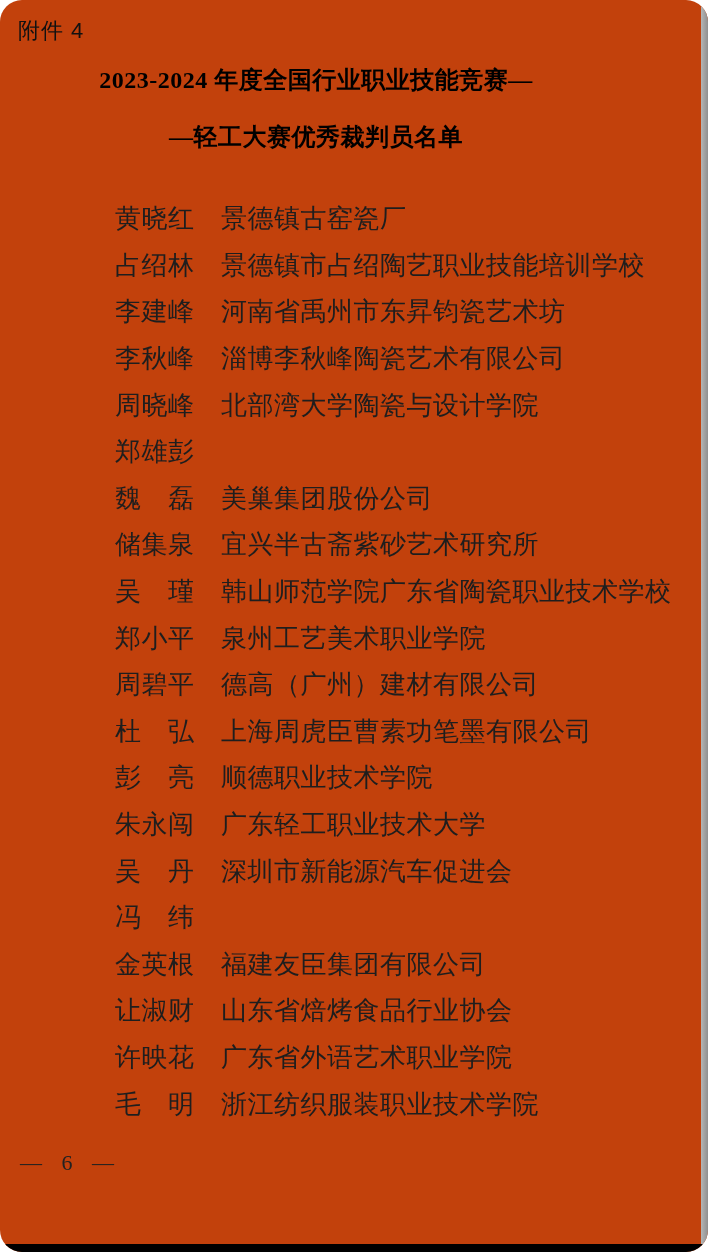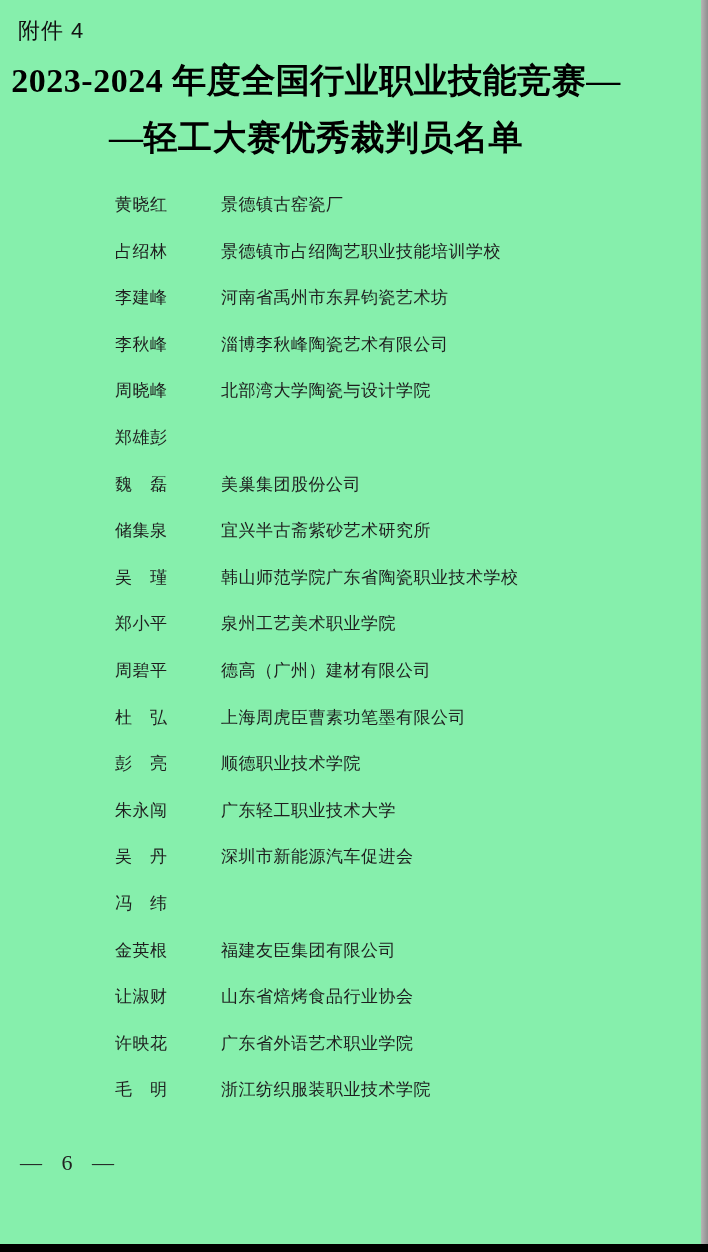--- a/index.html
+++ b/index.html
@@ -4,59 +4,60 @@
 <style>
   html, body {
     margin: 0;
     padding: 0;
     background: #ffffff;
   }
   .page {
     position: relative;
     width: 708px;
     height: 1252px;
-    background: #86efac;
+    background: #c2410c;
     overflow: hidden;
     font-family: "Liberation Serif", "DejaVu Serif", serif;
     color: #1c1c1c;
+    border-radius: 22px;
   }
   .attachment-label {
     position: absolute;
     left: 18px;
     top: 16px;
     font-family: "Liberation Sans", "DejaVu Sans", sans-serif;
     font-size: 22px;
     font-weight: 500;
     color: #111111;
     letter-spacing: 1px;
   }
   .doc-title {
     position: absolute;
     top: 52px;
     left: 0;
     width: 632px;
     text-align: center;
     font-weight: 700;
-    font-size: 34px;
+    font-size: 24px;
     line-height: 57px;
     color: #000000;
     letter-spacing: 0.5px;
     font-family: "Liberation Serif", "DejaVu Serif", serif;
   }
   .judge-list {
     position: absolute;
     top: 196px;
     left: 115px;
     right: 18px;
   }
   .judge-row {
     height: 46.6px;
     display: flex;
-    align-items: flex-start;
-    font-size: 17px;
+    align-items: center;
+    font-size: 26px;
     line-height: 1;
     color: #1e1e1e;
   }
   .judge-name {
     width: 76px;
     flex: 0 0 76px;
     white-space: pre;
     letter-spacing: 0.5px;
   }
   .judge-org {

